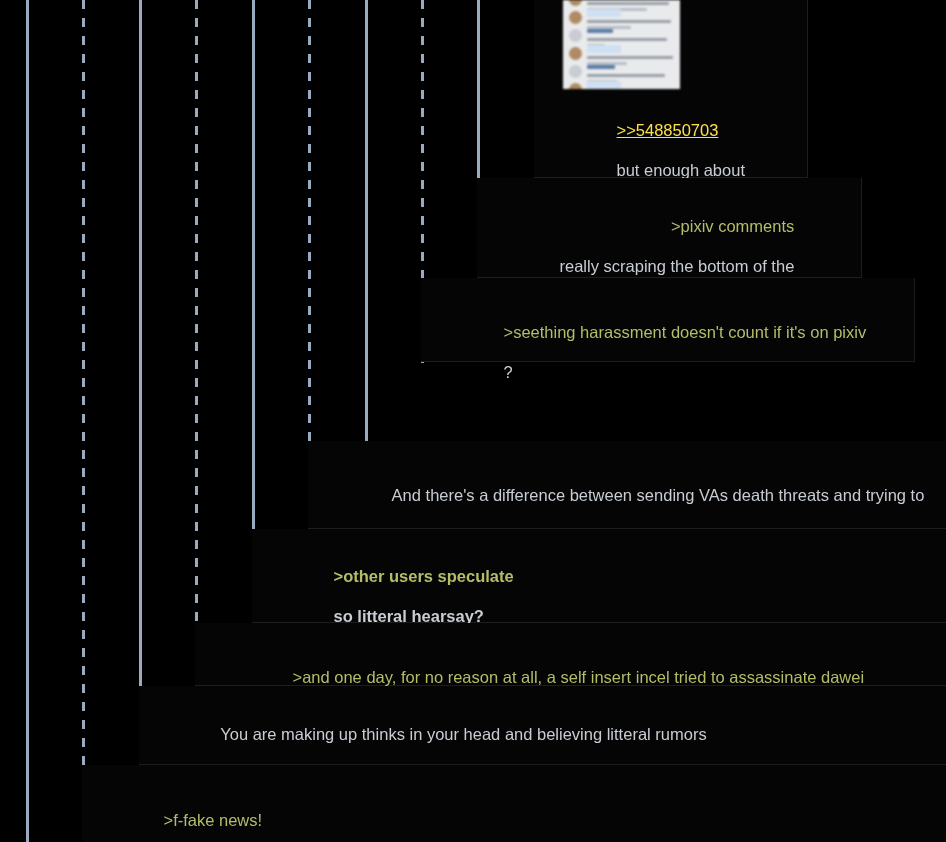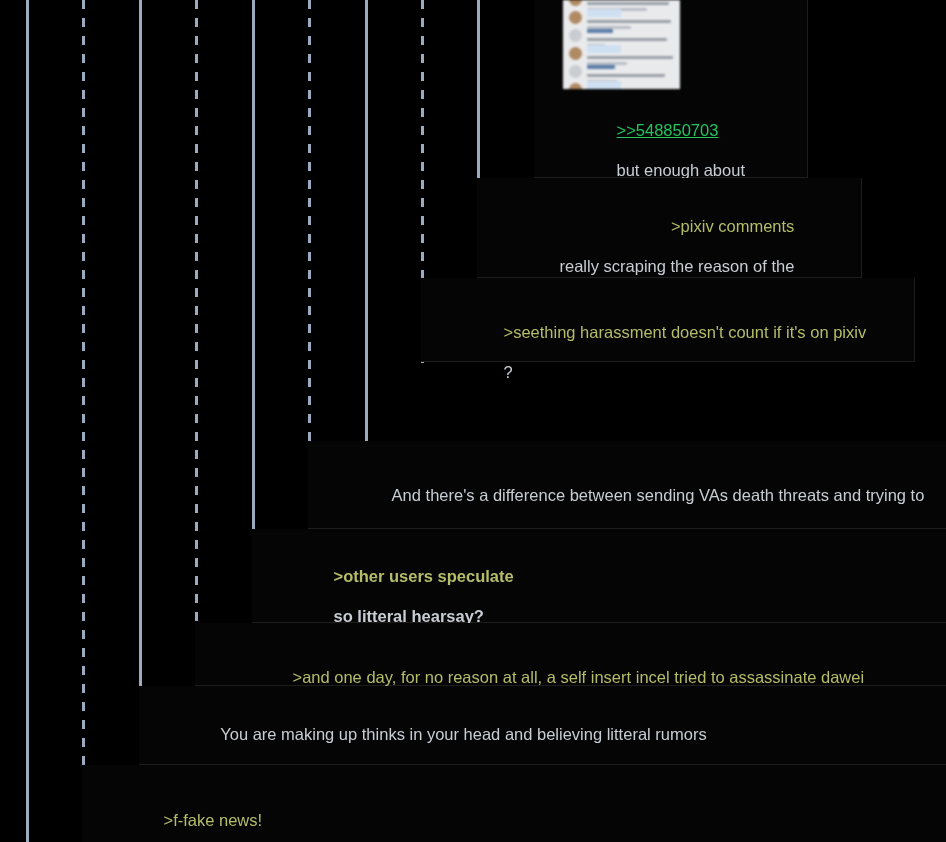--- a/index.html
+++ b/index.html
@@ -38,21 +38,21 @@
 
   .ptext{
     position:absolute;
     color:#c8cdd4;
     font-size:16.5px;
     line-height:20px;
     white-space:pre;
   }
   .green{color:#b5bd68;}
   .quotelink{
-    color:#22c55e;
+    color:#fde047;
     text-decoration:underline;
     cursor:pointer;
   }
 
   
   .thumb{
     position:absolute;
     background:#e9eaec;
     overflow:hidden;
     filter:blur(0.9px);
@@ -124,21 +124,21 @@
     <div class="ptext" style="left:55px;top:180px;">
       <span class="quotelink">&gt;&gt;548850703</span><br>
       <span>but enough about</span><br>
       <span>aethercels</span>
     </div>
   </div>
 
   <div class="post" style="left:477px;top:178px;width:385px;height:100px;text-align:right;">
     <div class="ptext" style="left:55px;top:18px;">
       <span class="green">&gt;pixiv comments</span><br>
-      <span>really scraping the reason of the</span><br>
+      <span>really scraping the bottom of the</span><br>
       <span>barrel, huh?</span>
     </div>
   </div>
 
   <div class="post" style="left:421px;top:278px;width:494px;height:84px;">
     <div class="ptext" style="left:55px;top:24px;">
       <span class="green">&gt;seething harassment doesn't count if it's on pixiv</span><br>
       <span>?</span>
     </div>
   </div>

